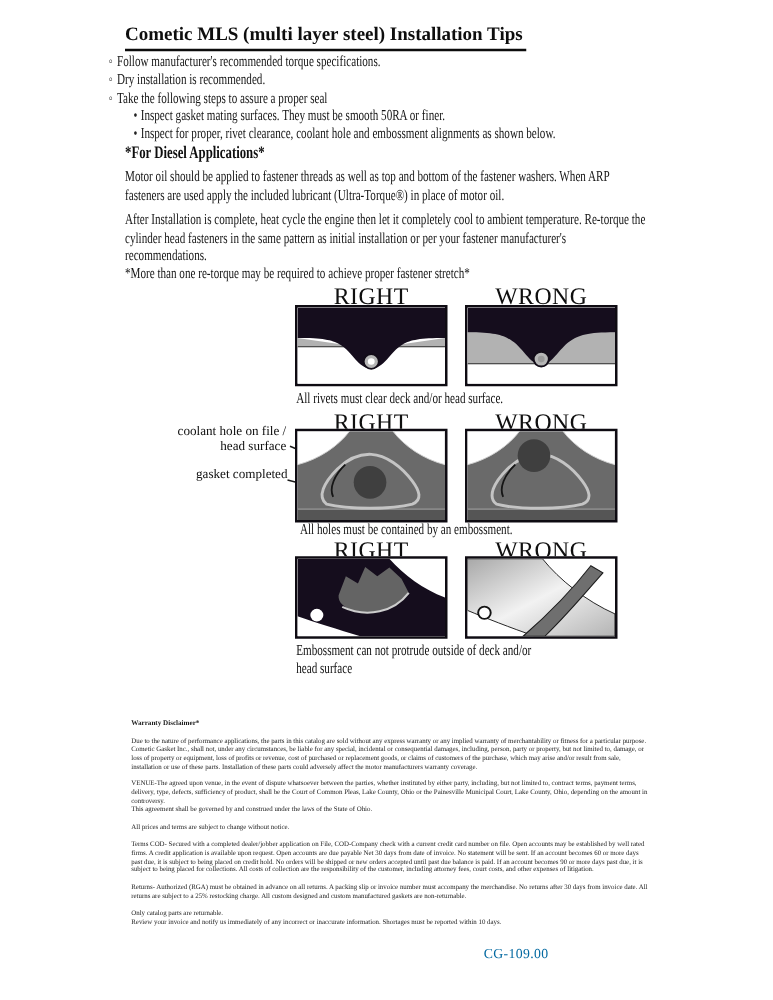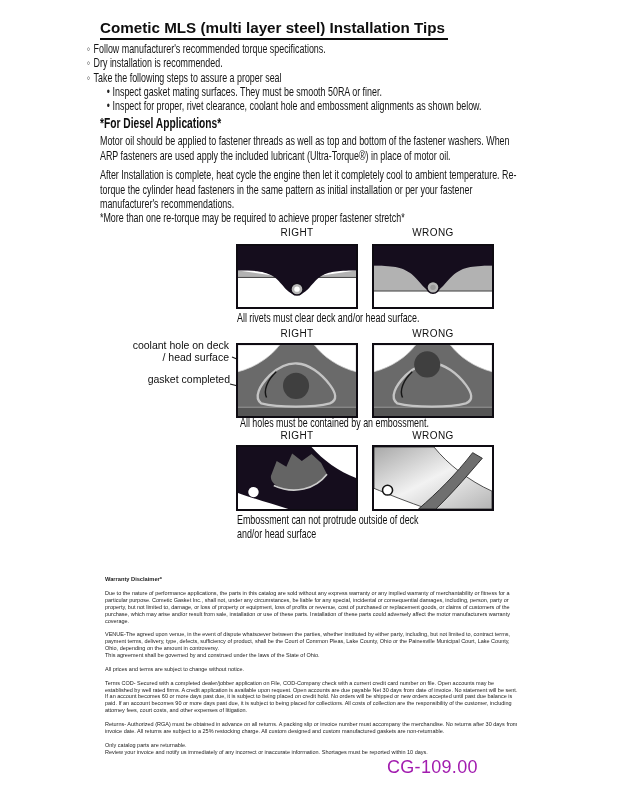--- a/index.html
+++ b/index.html
@@ -1,37 +1,37 @@
 <!DOCTYPE html>
 <html style="--c-dark: #150d1d; --c-deck: #b2b2b2; --c-panel: #6a6a6a; --c-hole: #3f3f3f; --c-embossline: #c4c4c4;"><head>
 <meta charset="utf-8">
 <style>
   html,body{margin:0;padding:0;background:#ffffff;}
   .page{
     position:relative;width:618px;height:800px;background:#ffffff;overflow:hidden;
-    font-family:Liberation Sans, sans-serif;color:#141414;
+    font-family:Liberation Serif, serif;color:#141414;
   }
   
   .cond{transform:scaleX(0.73);transform-origin:0 0;}
 
   .title{
     position:absolute;left:100px;top:19px;font-size:15.2px;font-weight:bold;
     border-bottom:2.2px solid #0c0c0c;padding:0 3px 2px 0;white-space:nowrap;color:#0e0e0e;
   }
   .bullets{position:absolute;left:87px;top:42px;width:720px;font-size:12.2px;line-height:14.3px;}
   .b-row{display:flex;}
   .b-row .mk{width:9px;flex:0 0 9px;color:#222;}
   .b-row.sub{margin-left:27px;}
   .b-row.sub .mk{width:8px;flex:0 0 8px;}
 
   .diesel-h{position:absolute;left:100px;top:115px;font-size:14px;font-weight:bold;white-space:nowrap;color:#0e0e0e;}
   .para{position:absolute;left:100px;font-size:12.2px;line-height:14.6px;width:575px;color:#141414;}
   .p1{top:134px;} .p2{top:168px;} .p3{top:211px;white-space:nowrap;}
 
-  .dg-label{position:absolute;width:122px;text-align:center;font-size:10px;color:#0f0f0f;letter-spacing:0.4px;}
+  .dg-label{position:absolute;width:122px;text-align:center;font-size:19px;color:#0f0f0f;letter-spacing:0.4px;}
   .panel{position:absolute;width:118px;border:2px solid #0e0b12;background:#fff;}
   .panel svg{display:block;width:100%;height:100%;}
   .r1{height:61px;top:244px;} .r2{height:71px;top:343px;} .r3{height:62px;top:445px;}
   .colL{left:236px;} .colR{left:372px;}
   .cap{position:absolute;font-size:12.2px;line-height:13.5px;color:#0f0f0f;}
   .cap1{left:237px;top:312px;white-space:nowrap;}
   .cap2{left:240px;top:417px;white-space:nowrap;}
   .cap3{left:237px;top:514px;width:262px;}
   .ann{position:absolute;font-size:10.5px;line-height:11.6px;text-align:right;color:#0f0f0f;}
   .ann1{left:130px;top:340px;width:99px;}
@@ -42,21 +42,21 @@
   .f-deck{fill:var(--c-deck,#b2b2b2);}
   .f-panel{fill:var(--c-panel,#6a6a6a);}
   .f-hole{fill:var(--c-hole,#3f3f3f);}
   .s-emboss{stroke:var(--c-embossline,#c4c4c4);}
 
   .fineprint{position:absolute;left:105px;top:576px;width:414px;font-size:5.5px;line-height:6.9px;color:#1c1c1c;}
   .fineprint .hd{font-weight:bold;font-size:5.7px;margin:0 0 7px 0;}
   .fp{margin:0;}
   .fp.mt{margin-top:6.9px;}
 
-  .footer-code{position:absolute;left:387px;top:757px;font-size:18px;letter-spacing:0.3px;color:#a21caf;}
+  .footer-code{position:absolute;left:387px;top:757px;font-size:11px;letter-spacing:0.3px;color:#0369a1;}
 </style>
 </head>
 <body>
 
 <div class="page">
 
   <div class="title">Cometic MLS (multi layer steel) Installation Tips</div>
 
   <div class="bullets cond">
     <div class="b-row">
@@ -108,21 +108,21 @@
       <path d="M0,0 H122 V21 C99,21 92,23.5 85,28.5 C75,35.5 70.5,48.5 61,48.5 C51.5,48.5 47,35.5 37,28.5 C30,23.5 23,21 0,21 Z" class="f-dark"></path>
       <circle cx="61" cy="44" r="6.3" fill="#b6b6b6" stroke="#120c18" stroke-width="1.6"></circle>
       <circle cx="61" cy="44" r="2.8" fill="#9a9a9a"></circle>
     </svg>
   </div>
   <div class="cap cap1 cond">All rivets must clear deck and/or head surface.</div>
 
   <div class="dg-label colL" style="top:328px">RIGHT</div>
   <div class="dg-label colR" style="top:328px">WRONG</div>
 
-  <div class="ann ann1">coolant hole on deck / head surface</div>
+  <div class="ann ann1">coolant hole on file / head surface</div>
   <div class="ann ann2">gasket completed</div>
   <svg class="ann-lines" viewBox="0 0 260 95">
     <line x1="122" y1="27" x2="187" y2="54" stroke="#1c1c1c" stroke-width="1.2"></line>
     <line x1="120" y1="54" x2="151" y2="62" stroke="#1c1c1c" stroke-width="1.2"></line>
   </svg>
 
   <div class="panel r2 colL">
     <svg viewBox="0 0 122 73" preserveAspectRatio="none">
       <rect width="122" height="73" class="f-panel"></rect>
       <rect y="64" width="122" height="9" fill="#555555"></rect>

